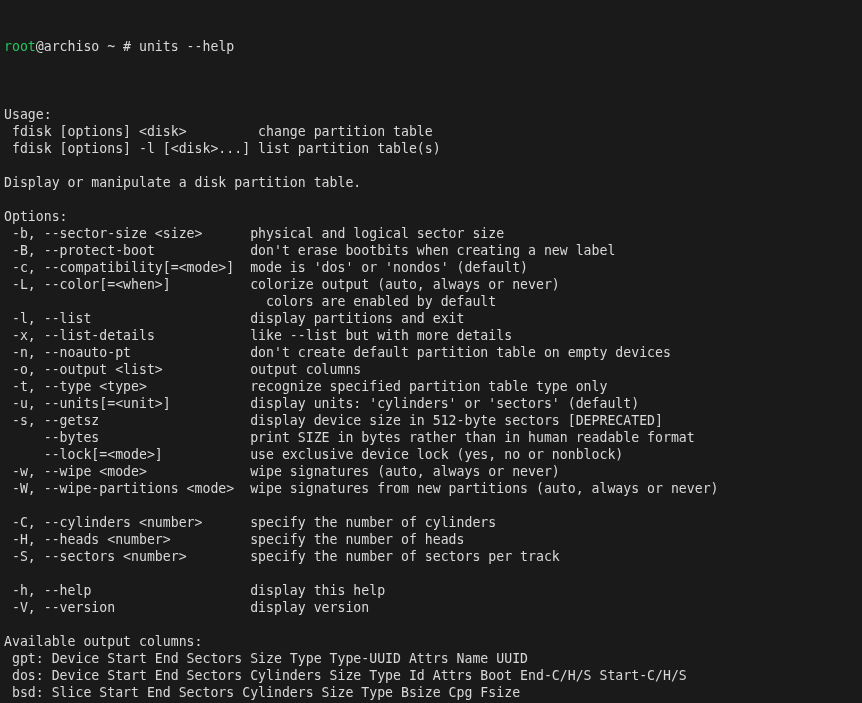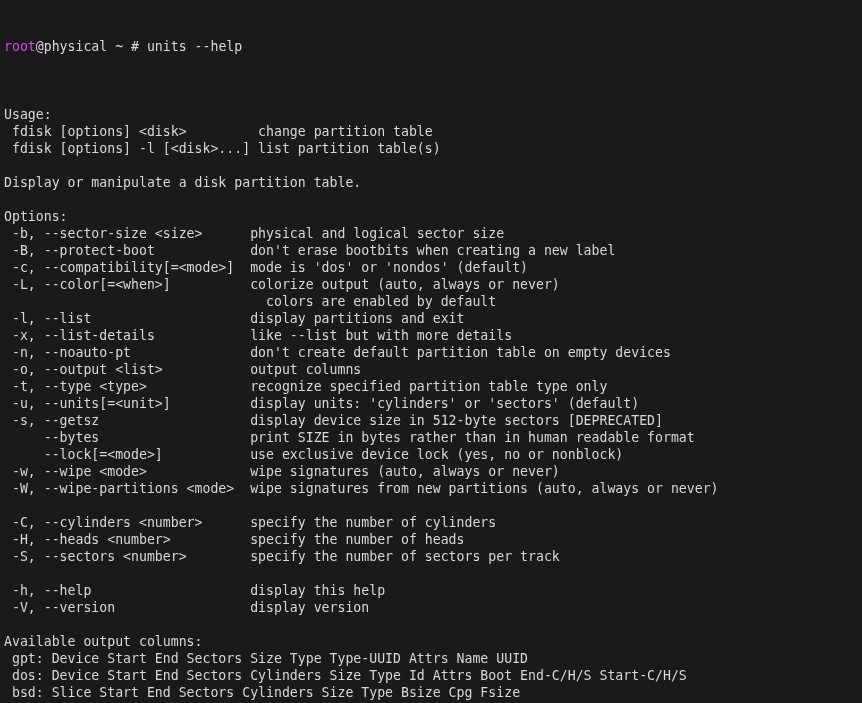--- a/index.html
+++ b/index.html
@@ -23,26 +23,26 @@
     line-height: 17px;
     padding: 4px 0 0 4px;
     box-sizing: border-box;
     white-space: pre;
   }
   .line {
     white-space: pre;
     min-height: 17px;
   }
   .prompt-user {
-    color: #d946ef;
+    color: #22c55e;
   }
   .prompt-rest {
     color: #d8d8d8;
   }
 </style>
 </head>
 <body>
 
 <div class="terminal">
-  <div class="line"><span class="prompt-user">root</span><span class="prompt-rest">@physical ~ # </span><span class="prompt-rest">units --help</span></div>
+  <div class="line"><span class="prompt-user">root</span><span class="prompt-rest">@archiso ~ # </span><span class="prompt-rest">units --help</span></div>
   <div id="output"><div class="line">&nbsp;</div><div class="line">Usage:</div><div class="line"> fdisk [options] &lt;disk&gt;         change partition table</div><div class="line"> fdisk [options] -l [&lt;disk&gt;...] list partition table(s)</div><div class="line">&nbsp;</div><div class="line">Display or manipulate a disk partition table.</div><div class="line">&nbsp;</div><div class="line">Options:</div><div class="line"> -b, --sector-size &lt;size&gt;      physical and logical sector size</div><div class="line"> -B, --protect-boot            don't erase bootbits when creating a new label</div><div class="line"> -c, --compatibility[=&lt;mode&gt;]  mode is 'dos' or 'nondos' (default)</div><div class="line"> -L, --color[=&lt;when&gt;]          colorize output (auto, always or never)</div><div class="line">                                 colors are enabled by default</div><div class="line"> -l, --list                    display partitions and exit</div><div class="line"> -x, --list-details            like --list but with more details</div><div class="line"> -n, --noauto-pt               don't create default partition table on empty devices</div><div class="line"> -o, --output &lt;list&gt;           output columns</div><div class="line"> -t, --type &lt;type&gt;             recognize specified partition table type only</div><div class="line"> -u, --units[=&lt;unit&gt;]          display units: 'cylinders' or 'sectors' (default)</div><div class="line"> -s, --getsz                   display device size in 512-byte sectors [DEPRECATED]</div><div class="line">     --bytes                   print SIZE in bytes rather than in human readable format</div><div class="line">     --lock[=&lt;mode&gt;]           use exclusive device lock (yes, no or nonblock)</div><div class="line"> -w, --wipe &lt;mode&gt;             wipe signatures (auto, always or never)</div><div class="line"> -W, --wipe-partitions &lt;mode&gt;  wipe signatures from new partitions (auto, always or never)</div><div class="line">&nbsp;</div><div class="line"> -C, --cylinders &lt;number&gt;      specify the number of cylinders</div><div class="line"> -H, --heads &lt;number&gt;          specify the number of heads</div><div class="line"> -S, --sectors &lt;number&gt;        specify the number of sectors per track</div><div class="line">&nbsp;</div><div class="line"> -h, --help                    display this help</div><div class="line"> -V, --version                 display version</div><div class="line">&nbsp;</div><div class="line">Available output columns:</div><div class="line"> gpt: Device Start End Sectors Size Type Type-UUID Attrs Name UUID</div><div class="line"> dos: Device Start End Sectors Cylinders Size Type Id Attrs Boot End-C/H/S Start-C/H/S</div><div class="line"> bsd: Slice Start End Sectors Cylinders Size Type Bsize Cpg Fsize</div><div class="line"> sgi: Device Start End Sectors Cylinders Size Type Id Attrs</div></div>
   
 </div>
 
 </body></html>

